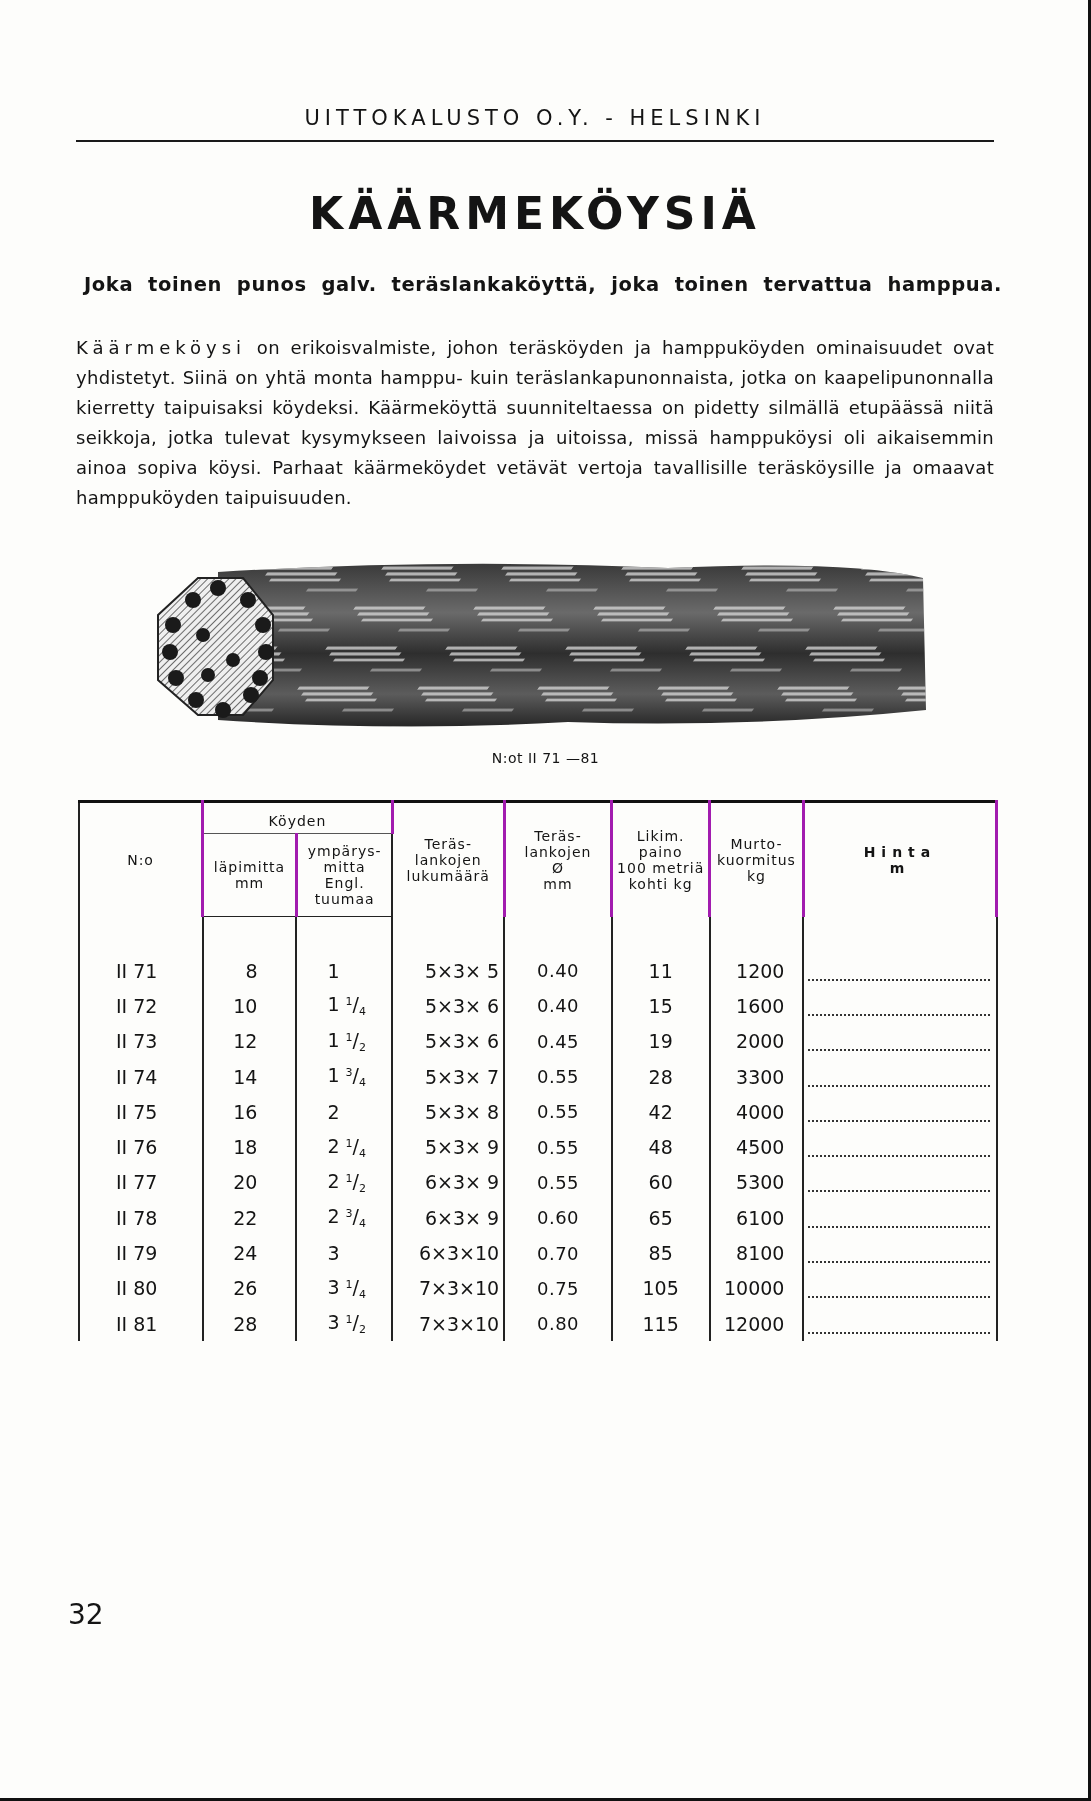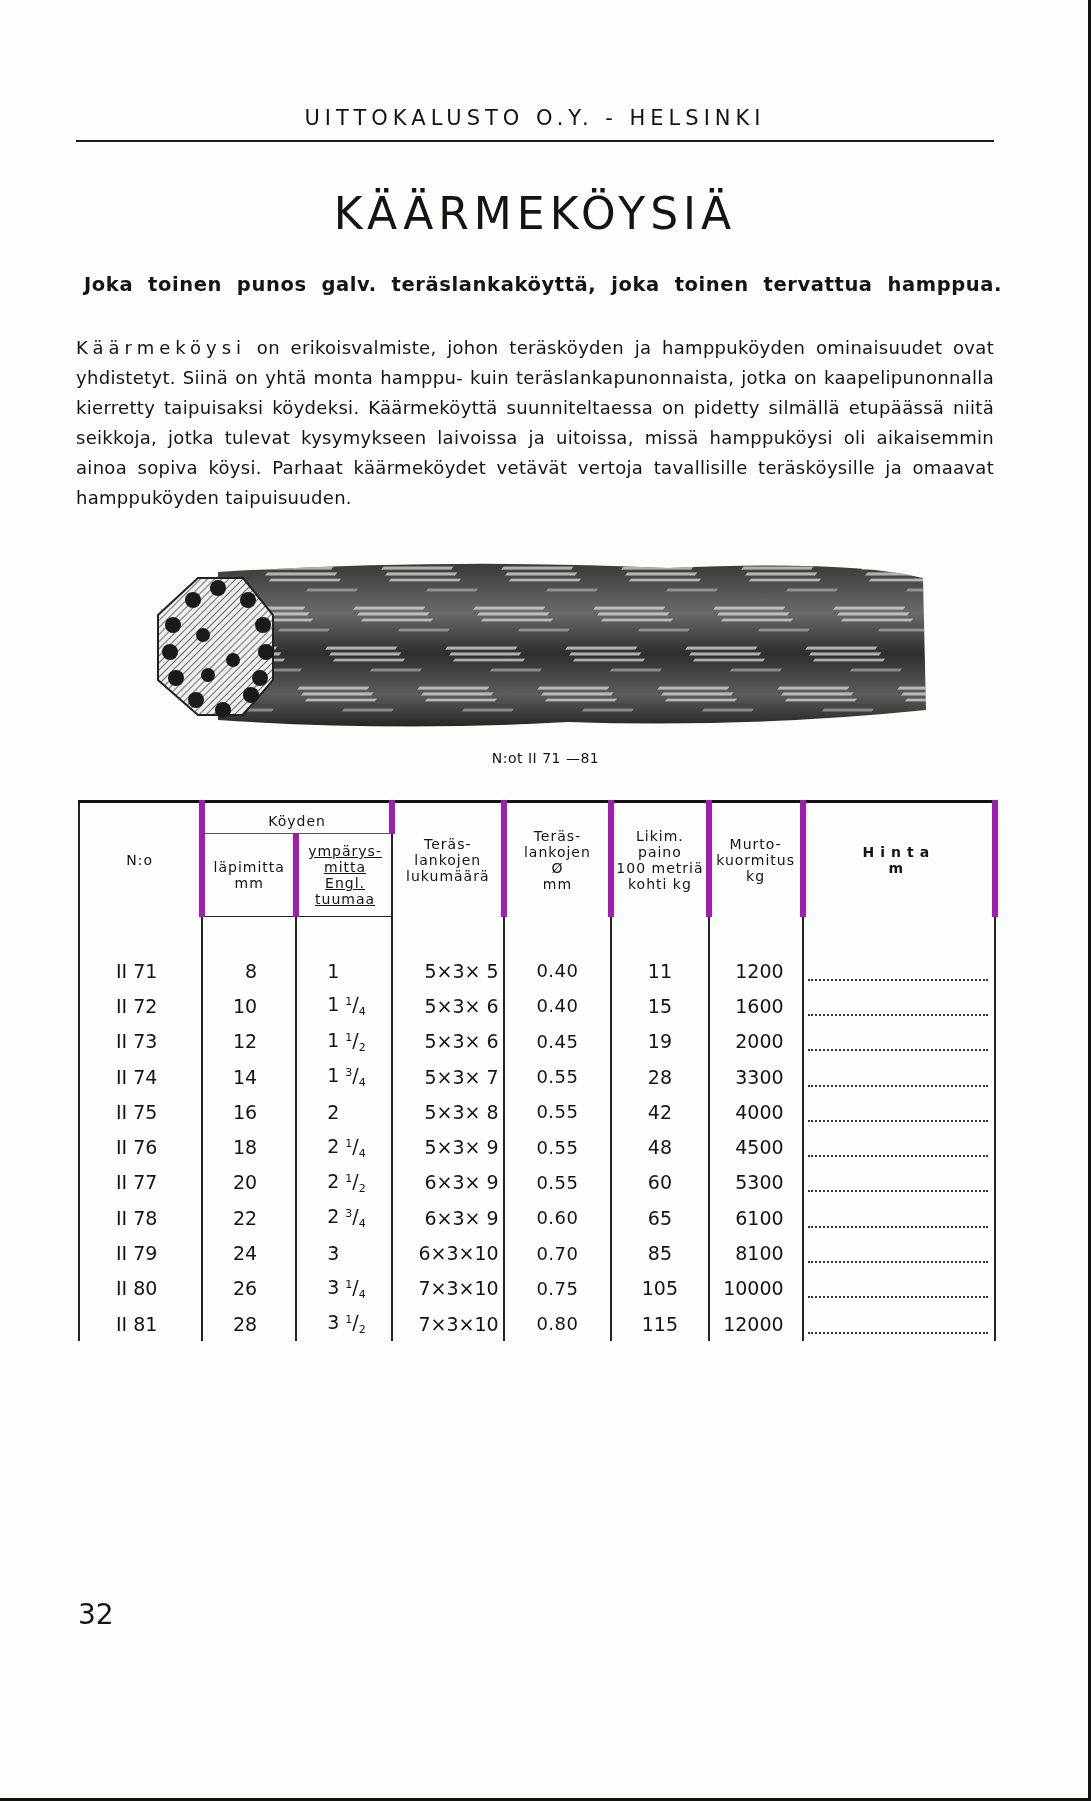--- a/index.html
+++ b/index.html
@@ -12,21 +12,21 @@
   .page-edge-bottom { position: absolute; left: 0; bottom: 0; width: 1091px; height: 3px; background: #111; }
 
   .running-head {
     position: absolute; top: 106px; left: 76px; width: 918px; text-align: center;
     font-size: 21px; letter-spacing: 5px; font-weight: normal;
   }
   .rule-top { position: absolute; top: 140px; left: 76px; width: 918px; height: 2px; background: #1a1a1a; }
 
   .title {
     position: absolute; top: 188px; left: 76px; width: 918px; text-align: center;
-    font-size: 44px; letter-spacing: 5px; font-weight: normal; margin: 0;
+    font-size: 44px; letter-spacing: 5px; font-weight: bold; margin: 0;
   }
   .subtitle {
     position: absolute; top: 265px; left: 76px; width: 918px; text-align: justify;
     text-align-last: justify;
     font-size: 19.5px; font-weight: bold; letter-spacing: 0.6px; margin: 8px;
   }
 
   .body-text {
     position: absolute; top: 333px; left: 76px; width: 918px;
     font-size: 18px; line-height: 30px; text-align: justify; margin: 0;
@@ -42,26 +42,26 @@
     position: absolute; top: 750px; left: 0; width: 1091px; text-align: center;
     font-size: 14px; letter-spacing: 0.5px;
   }
 
   table.spec {
     position: absolute; top: 800px; left: 78px; width: 920px;
     border-collapse: collapse; font-size: 19px;
   }
   table.spec thead th {
     font-weight: normal; font-size: 14px; line-height: 16px; letter-spacing: 1px;
-    border-left: 2px solid #222; border-right: 6px solid #a21caf;
+    border-left: 2px solid #222; border-right: 3px solid #a21caf;
     vertical-align: middle; text-align: center; padding: 0 2px;
   }
   table.spec thead tr.r1 th { border-top: 3px solid #111; height: 26px; }
   table.spec thead tr.r2 th { border-bottom: 1.5px solid #222; height: 82px; }
-  table.spec thead th.sub { border-left: 1px solid #555; border-right: 1px solid #555; text-decoration: underline; }
+  table.spec thead th.sub { border-left: 1px solid #555; border-right: 1px solid #555; }
   table.spec thead th.group { border-bottom: 1px solid #555; vertical-align: bottom; padding-bottom: 4px; }
   table.spec thead th.hinta { letter-spacing: 6px; font-weight: bold; }
 
   table.spec tbody td {
     border-left: 2px solid #222; border-right: 2px solid #222;
     height: 35.3px; padding: 0; white-space: nowrap;
   }
   table.spec tbody td.thin { border-left: 1px solid #555; }
   table.spec tbody tr.spacer td { height: 36px; }
 
@@ -73,21 +73,21 @@
   .c-wt { text-align: center; }
   .c-brk { text-align: right; padding-right: 18px !important; margin-left: 10px; }
   .c-price { padding-left: 4px !important; padding-right: 6px !important; }
   .dots { display: block; border-bottom: 2px dotted #333; height: 18px; margin-top: 0; }
   .frac sup, .frac sub { font-size: 11px; }
   .frac sup { vertical-align: 6px; }
   .frac sub { vertical-align: -4px; }
   .frac .slash { font-size: 19px; }
 
   .page-number {
-    position: absolute; top: 1598px; left: 78px; font-size: 28px;
+    position: absolute; top: 1598px; left: 68px; font-size: 28px;
   }
 </style>
 </head>
 <body>
 
 <div class="page-edge-right"></div>
 <div class="page-edge-bottom"></div>
 
 <div class="running-head">UITTOKALUSTO O.Y. - HELSINKI</div>
 <div class="rule-top"></div>

